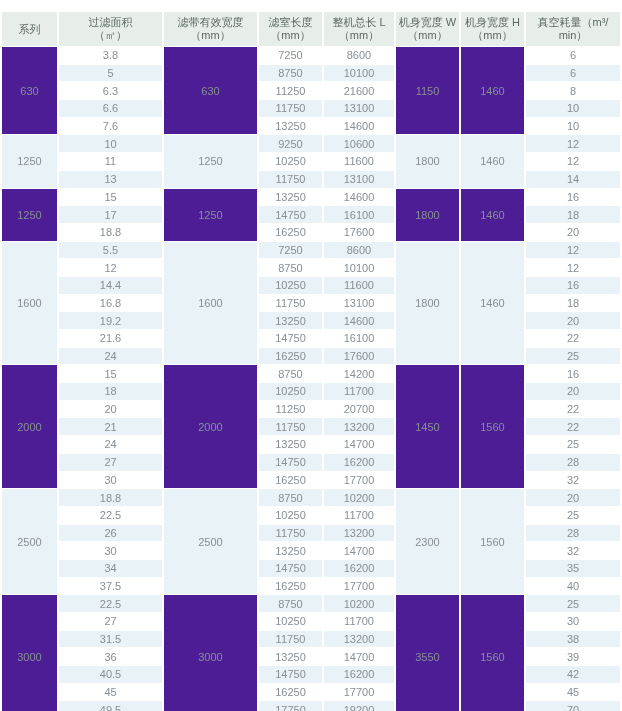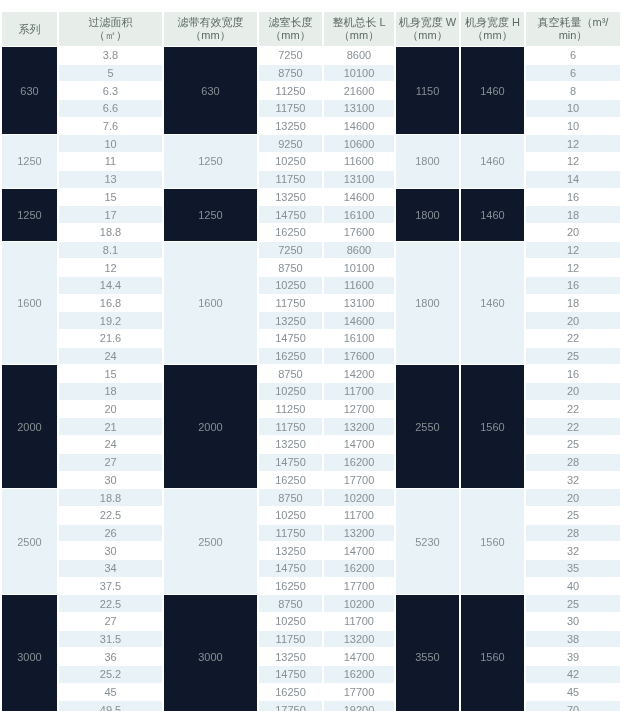--- a/index.html
+++ b/index.html
@@ -5,21 +5,21 @@
   html,body{margin:0;padding:0;background:#ffffff;}
   .page{width:622px;height:711px;overflow:hidden;background:#ffffff;
         font-family:"Liberation Sans","DejaVu Sans",sans-serif;}
   table.spec{border-collapse:separate;border-spacing:2px 1px;width:622px;table-layout:fixed;margin-top:11px;}
   th,td{padding:0;margin:0;text-align:center;vertical-align:middle;overflow:hidden;white-space:nowrap;}
   thead th{height:34px;background:#e7eee9;color:#5d6a62;font-weight:normal;
            font-size:11px;line-height:13px;}
   thead th .h2{display:block;font-size:11px;}
   tbody td{height:16.7px;font-size:11px;color:#878f94;background:#ffffff;}
   tbody td.alt{background:#e9f2f6;}
-  tbody td.merged{background:#0f172a;}
+  tbody td.merged{background:#4c1d95;}
   tbody td.merged.galt{background:#e9f2f6;}
 </style>
 </head>
 <body>
 
 <div class="page">
   <table class="spec">
     <colgroup>
       <col style="width:55px">
         <col style="width:103px">
@@ -140,21 +140,21 @@
           <td class="alt">18</td>
         </tr>
         <tr>
           <td>18.8</td>
           <td>16250</td>
           <td>17600</td>
           <td>20</td>
         </tr>
         <tr>
           <td rowspan="7" class="merged galt">1600</td>
-          <td class="alt">8.1</td>
+          <td class="alt">5.5</td>
           <td rowspan="7" class="merged galt">1600</td>
           <td class="alt">7250</td>
           <td class="alt">8600</td>
           <td rowspan="7" class="merged galt">1800</td>
           <td rowspan="7" class="merged galt">1460</td>
           <td class="alt">12</td>
         </tr>
         <tr>
           <td>12</td>
           <td>8750</td>
@@ -190,34 +190,34 @@
           <td class="alt">16250</td>
           <td class="alt">17600</td>
           <td class="alt">25</td>
         </tr>
         <tr>
           <td rowspan="7" class="merged">2000</td>
           <td>15</td>
           <td rowspan="7" class="merged">2000</td>
           <td>8750</td>
           <td>14200</td>
-          <td rowspan="7" class="merged">2550</td>
+          <td rowspan="7" class="merged">1450</td>
           <td rowspan="7" class="merged">1560</td>
           <td>16</td>
         </tr>
         <tr>
           <td class="alt">18</td>
           <td class="alt">10250</td>
           <td class="alt">11700</td>
           <td class="alt">20</td>
         </tr>
         <tr>
           <td>20</td>
           <td>11250</td>
-          <td>12700</td>
+          <td>20700</td>
           <td>22</td>
         </tr>
         <tr>
           <td class="alt">21</td>
           <td class="alt">11750</td>
           <td class="alt">13200</td>
           <td class="alt">22</td>
         </tr>
         <tr>
           <td>24</td>
@@ -236,21 +236,21 @@
           <td>16250</td>
           <td>17700</td>
           <td>32</td>
         </tr>
         <tr>
           <td rowspan="6" class="merged galt">2500</td>
           <td class="alt">18.8</td>
           <td rowspan="6" class="merged galt">2500</td>
           <td class="alt">8750</td>
           <td class="alt">10200</td>
-          <td rowspan="6" class="merged galt">5230</td>
+          <td rowspan="6" class="merged galt">2300</td>
           <td rowspan="6" class="merged galt">1560</td>
           <td class="alt">20</td>
         </tr>
         <tr>
           <td>22.5</td>
           <td>10250</td>
           <td>11700</td>
           <td>25</td>
         </tr>
         <tr>
@@ -299,21 +299,21 @@
           <td class="alt">13200</td>
           <td class="alt">38</td>
         </tr>
         <tr>
           <td>36</td>
           <td>13250</td>
           <td>14700</td>
           <td>39</td>
         </tr>
         <tr>
-          <td class="alt">25.2</td>
+          <td class="alt">40.5</td>
           <td class="alt">14750</td>
           <td class="alt">16200</td>
           <td class="alt">42</td>
         </tr>
         <tr>
           <td>45</td>
           <td>16250</td>
           <td>17700</td>
           <td>45</td>
         </tr>

